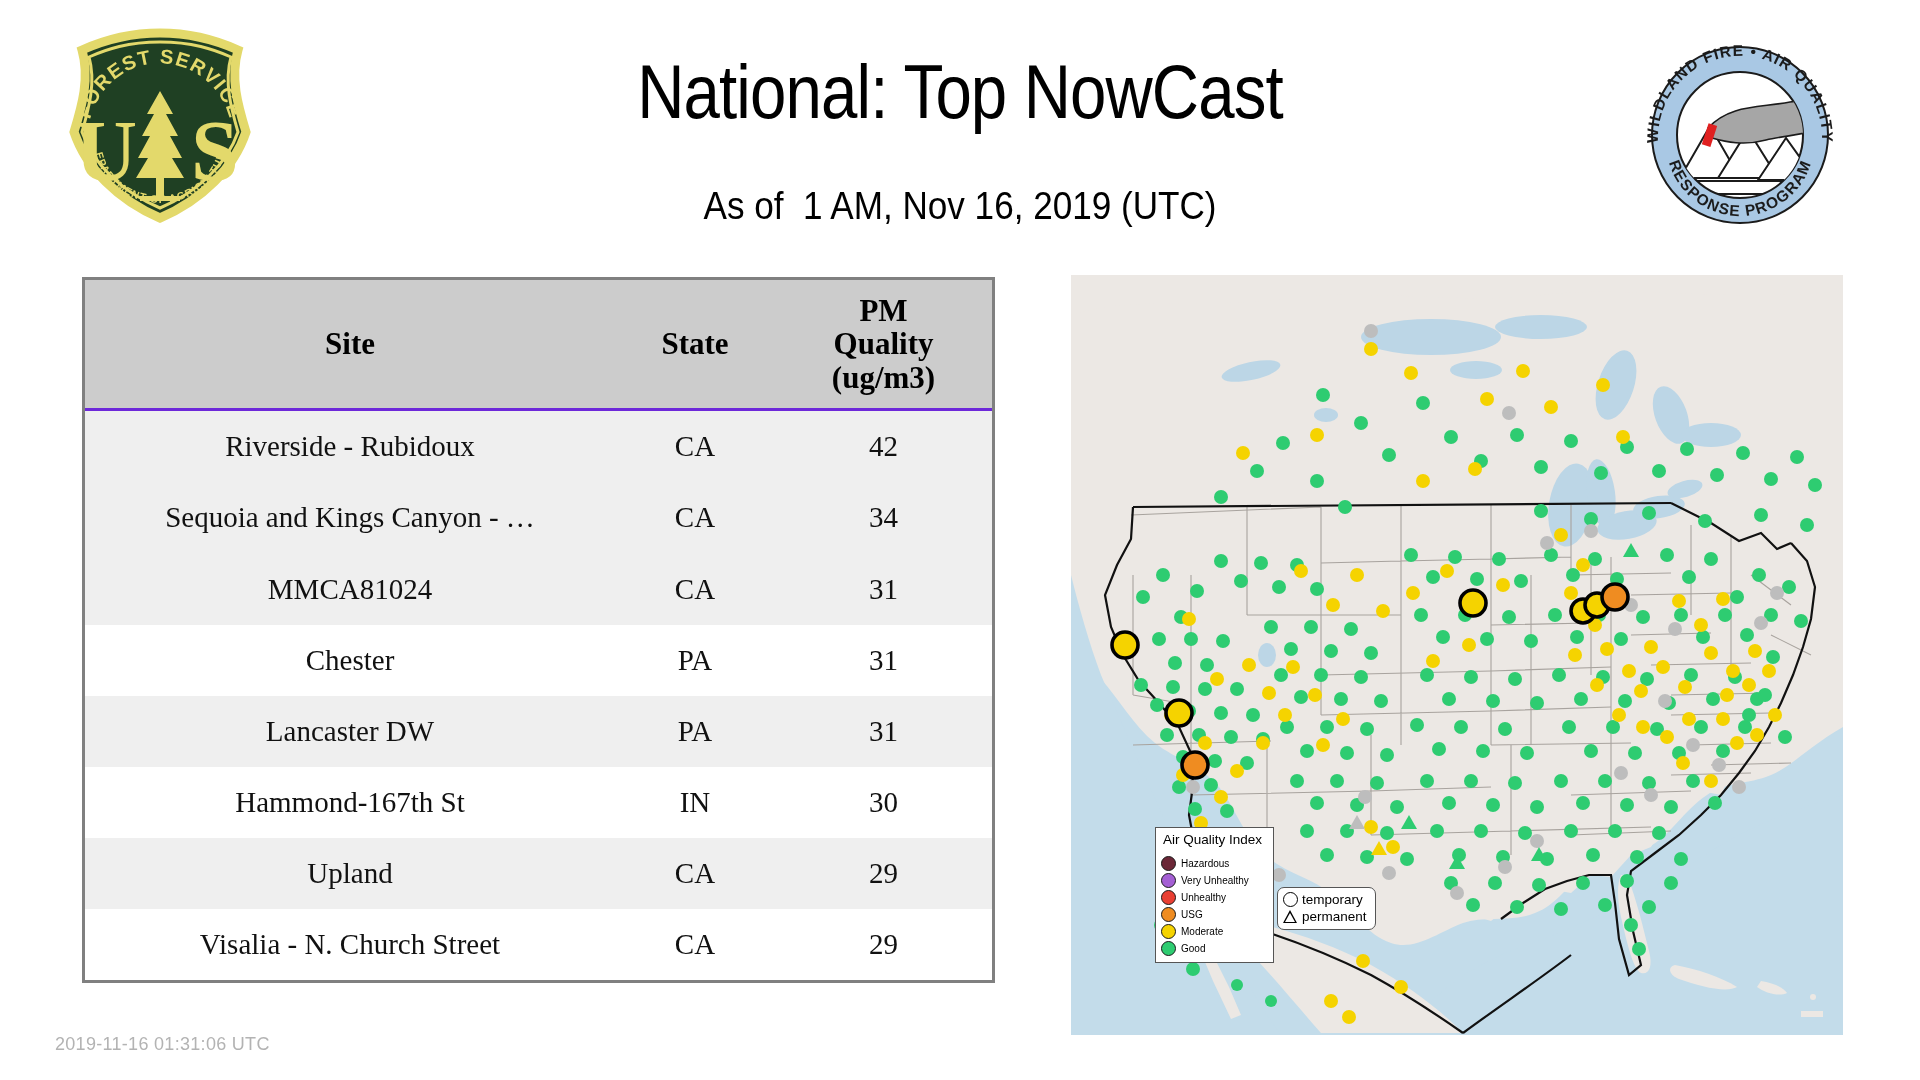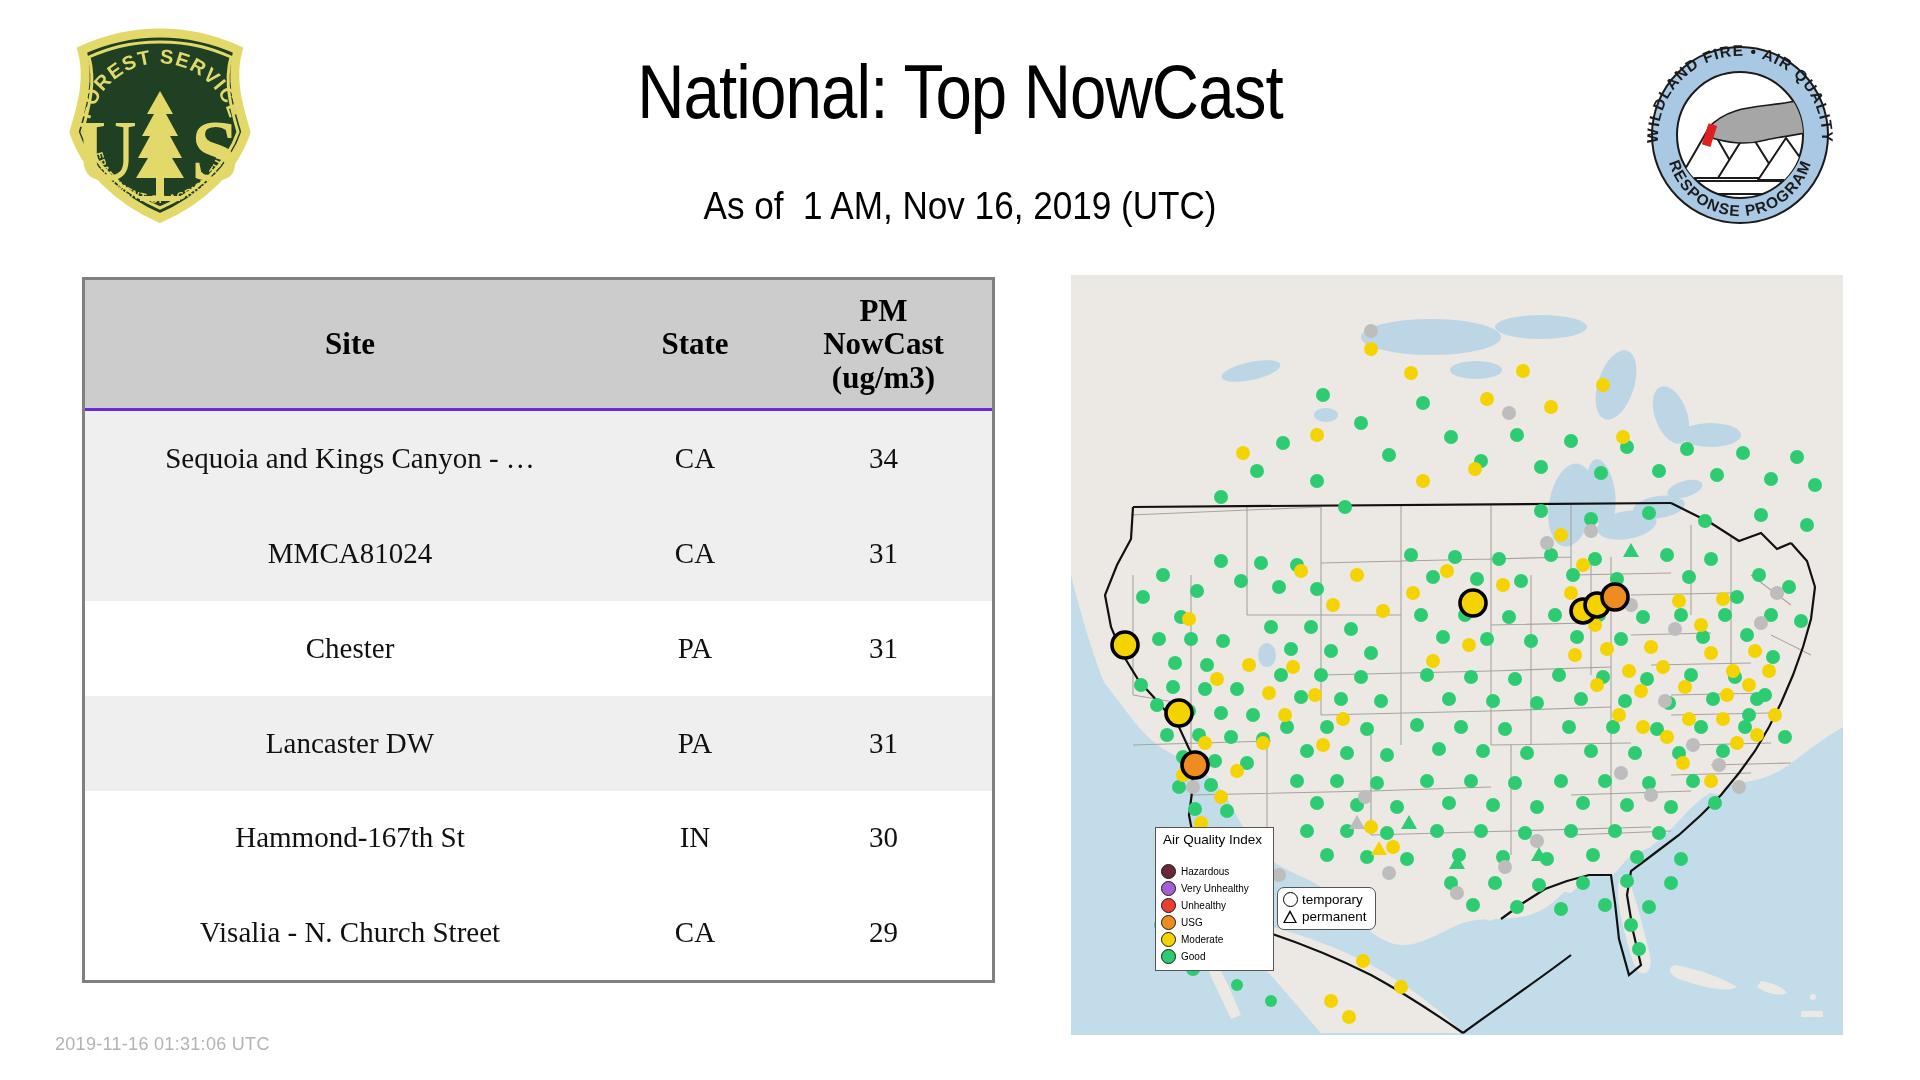--- a/index.html
+++ b/index.html
@@ -88,21 +88,21 @@
   #map-svg{position:absolute;left:0;top:0;width:772px;height:760px;}
 
   .legend-box{
     position:absolute;
     background:#ffffff;
     border:1.5px solid #555;
     font-family:"Liberation Sans", sans-serif;
     color:#000;
   }
   #legend-aqi{left:84px;top:552px;width:107px;padding:4px 5px 5px 5px;}
-  #legend-aqi .lg-title{font-size:13.5px;margin:0 0 16px 2px;}
+  #legend-aqi .lg-title{font-size:13.5px;margin:0 0 8px 2px;}
   #legend-aqi .lg-row{display:flex;align-items:center;height:17px;}
   #legend-aqi .sw{
     width:13px;height:13px;border-radius:50%;
     border:1.2px solid #1a1a1a;margin-right:5px;flex:0 0 auto;
   }
   #legend-aqi .lb{font-size:10px;white-space:nowrap;}
 
   #legend-type{left:206px;top:612px;width:88px;padding:3px 4px 4px 5px;border-radius:7px;}
   #legend-type .lt-row{display:flex;align-items:center;height:17px;}
   #legend-type .lt-lb{font-size:13.5px;white-space:nowrap;margin-left:4px;}
@@ -184,26 +184,31 @@
     <thead>
       <tr>
         <th>
           <span>Site</span>
         </th>
         <th>
           <span>State</span>
         </th>
         <th>
           <div>PM</div>
-          <div>NowCast</div>
+          <div>Quality</div>
           <div>(ug/m3)</div>
         </th>
       </tr>
     </thead>
     <tbody>
+      <tr class="odd">
+          <td>Riverside - Rubidoux</td>
+          <td>CA</td>
+          <td>42</td>
+        </tr>
       <tr class="odd">
           <td>Sequoia and Kings Canyon - …</td>
           <td>CA</td>
           <td>34</td>
         </tr>
       <tr class="odd">
           <td>MMCA81024</td>
           <td>CA</td>
           <td>31</td>
         </tr>
@@ -214,20 +219,25 @@
         </tr>
       <tr class="odd">
           <td>Lancaster DW</td>
           <td>PA</td>
           <td>31</td>
         </tr>
       <tr class="even">
           <td>Hammond-167th St</td>
           <td>IN</td>
           <td>30</td>
+        </tr>
+      <tr class="odd">
+          <td>Upland</td>
+          <td>CA</td>
+          <td>29</td>
         </tr>
       <tr class="even">
           <td>Visalia - N. Church Street</td>
           <td>CA</td>
           <td>29</td>
         </tr>
     </tbody>
   </table>
 </div>
 

